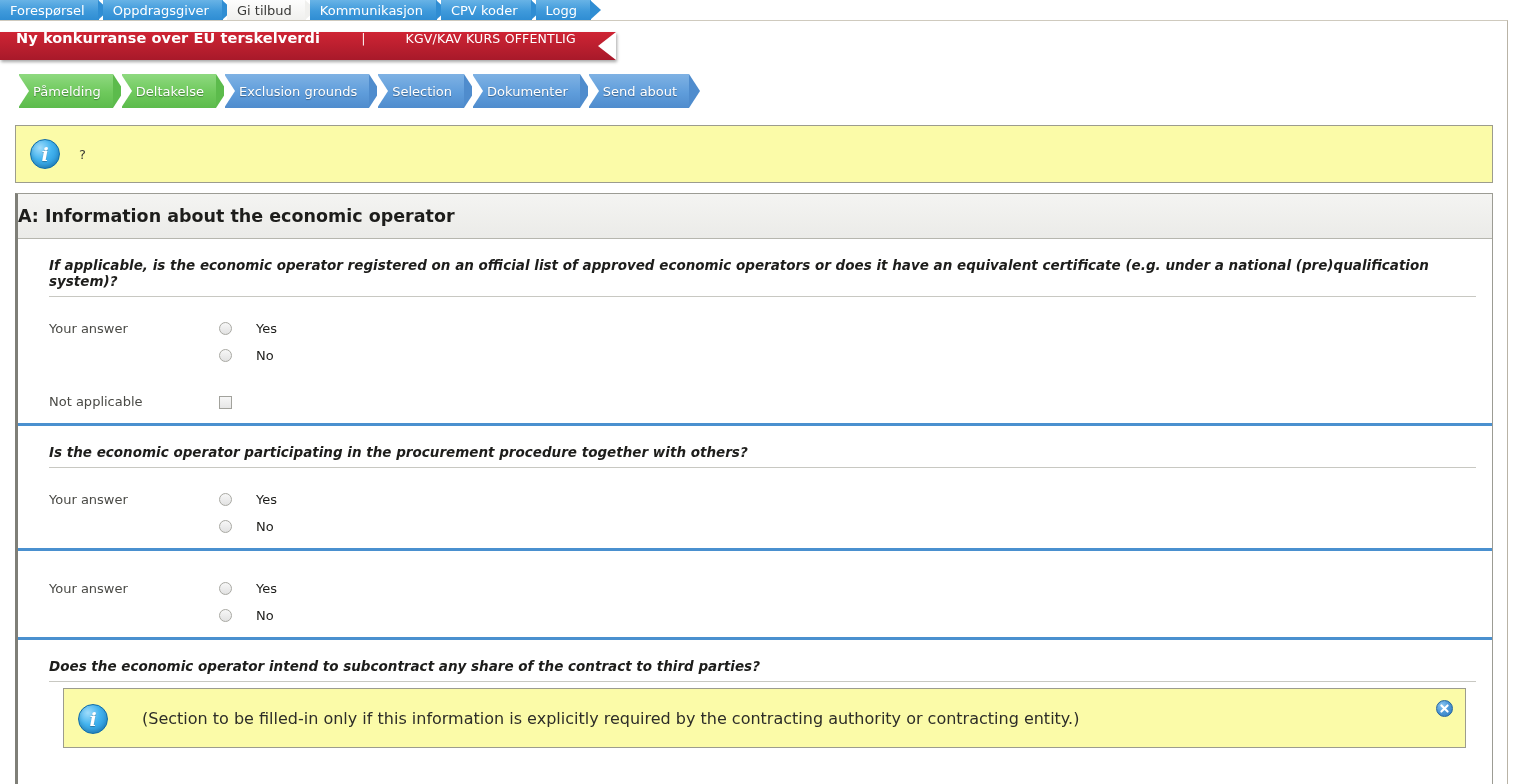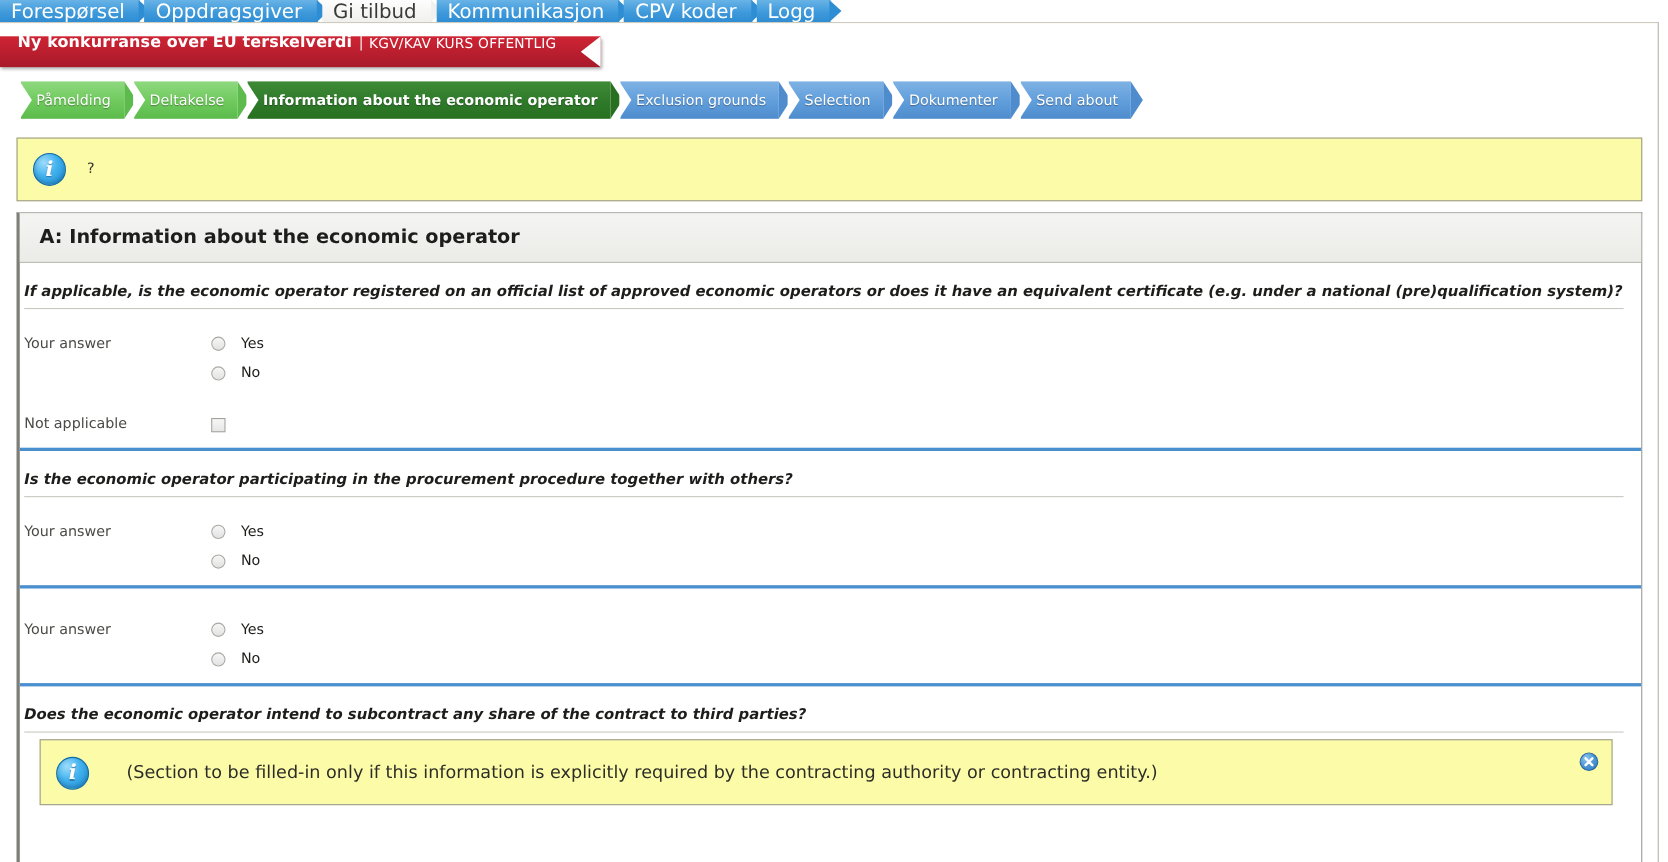--- a/index.html
+++ b/index.html
@@ -17,21 +17,21 @@
     width: 1516px; height: 20px;
     background: #ffffff;
     display: flex; align-items: flex-end;
     overflow: hidden;
   }
   .tab {
     position: relative;
     height: 20px;
     padding: 0 14px 0 10px;
     display: flex; align-items: center;
-    font-size: 18px;
+    font-size: 13px;
     color: #ffffff;
     background: linear-gradient(to bottom, #68b3e6 0%, #3f9adb 55%, #2f8dd3 100%);
     margin-right: 4px;
     white-space: nowrap;
   }
   .tab::after {
     content: "";
     position: absolute; right: -10px; top: 0;
     width: 0; height: 0;
     border-top: 10px solid transparent;
@@ -59,20 +59,21 @@
     height: 28px; width: 100%;
   }
   .ribbon {
     position: relative;
     display: inline-flex; align-items: center;
     height: 28px;
     padding: 0 40px 16px 16px;
     background: linear-gradient(to bottom, #cf2434 0%, #bb1f2f 50%, #a8192a 100%);
     color: #ffffff;
     box-shadow: 1px 2px 3px rgba(0,0,0,.35);
+    gap: 35px;
   }
   .ribbon::after {
     content: "";
     position: absolute; right: 0; top: 0;
     width: 0; height: 0;
     border-top: 14px solid transparent;
     border-bottom: 14px solid transparent;
     border-right: 18px solid #ffffff;
   }
   .ribbon-title { font-size: 14.5px; font-weight: bold; letter-spacing: .1px; }
@@ -164,32 +165,32 @@
     width: 1478px; height: 600px;
     background: #ffffff;
     border: 1px solid #9c9c94;
     border-left: 3px solid #7f7f78;
   }
   .panel-header {
     height: 45px;
     background: linear-gradient(to bottom, #f4f4f2 0%, #ebebe8 100%);
     border-bottom: 1px solid #b6b6ae;
     display: flex; align-items: center;
-    padding-left: 18px;
+    padding-left: 0;
   }
   .panel-title {
     font-size: 17.5px; font-weight: bold; color: #1d1d1b;
   }
   .panel-body { position: relative; }
 
   
   .qblock {
     position: relative;
     border-bottom: 3px solid #4a90cf;
-    padding: 18px 16px 14px 4px;
+    padding: 18px 16px 14px 31px;
   }
   .qblock:last-child { border-bottom: none; }
   .qtext {
     font-size: 13.5px;
     font-weight: bold;
     font-style: italic;
     color: #1d1d1b;
     padding-bottom: 7px;
     border-bottom: 1px solid #c8c8c2;
     margin-bottom: 12px;
@@ -214,21 +215,21 @@
   }
   .checkbox {
     width: 13px; height: 13px;
     background: linear-gradient(to bottom, #f7f7f7 0%, #e6e6e6 100%);
     border: 1px solid #a2a29c;
     display: inline-block;
     flex: none;
   }
   .opt-label {
     font-size: 13px; color: #1d1d1b;
-    margin-left: 14px;
+    margin-left: 24px;
   }
   .stack { display: block; }
   .stack .qrow + .qrow { margin-top: 0; }
 
   
   .notice {
     position: relative;
     margin: 6px 10px 0 14px;
     background: #fbfba8;
     border: 1px solid #9c9c8e;
@@ -282,23 +283,20 @@
       <span class="ribbon-sub">KGV/KAV KURS OFFENTLIG</span>
     </div>
   </div>
 
   <div class="steps">
     <div class="step done">
         <span>Påmelding</span>
       </div>
     <div class="step done">
         <span>Deltakelse</span>
-      </div>
-    <div class="step current">
-        <span>Information about the economic operator</span>
       </div>
     <div class="step todo">
         <span>Exclusion grounds</span>
       </div>
     <div class="step todo">
         <span>Selection</span>
       </div>
     <div class="step todo">
         <span>Dokumenter</span>
       </div>

